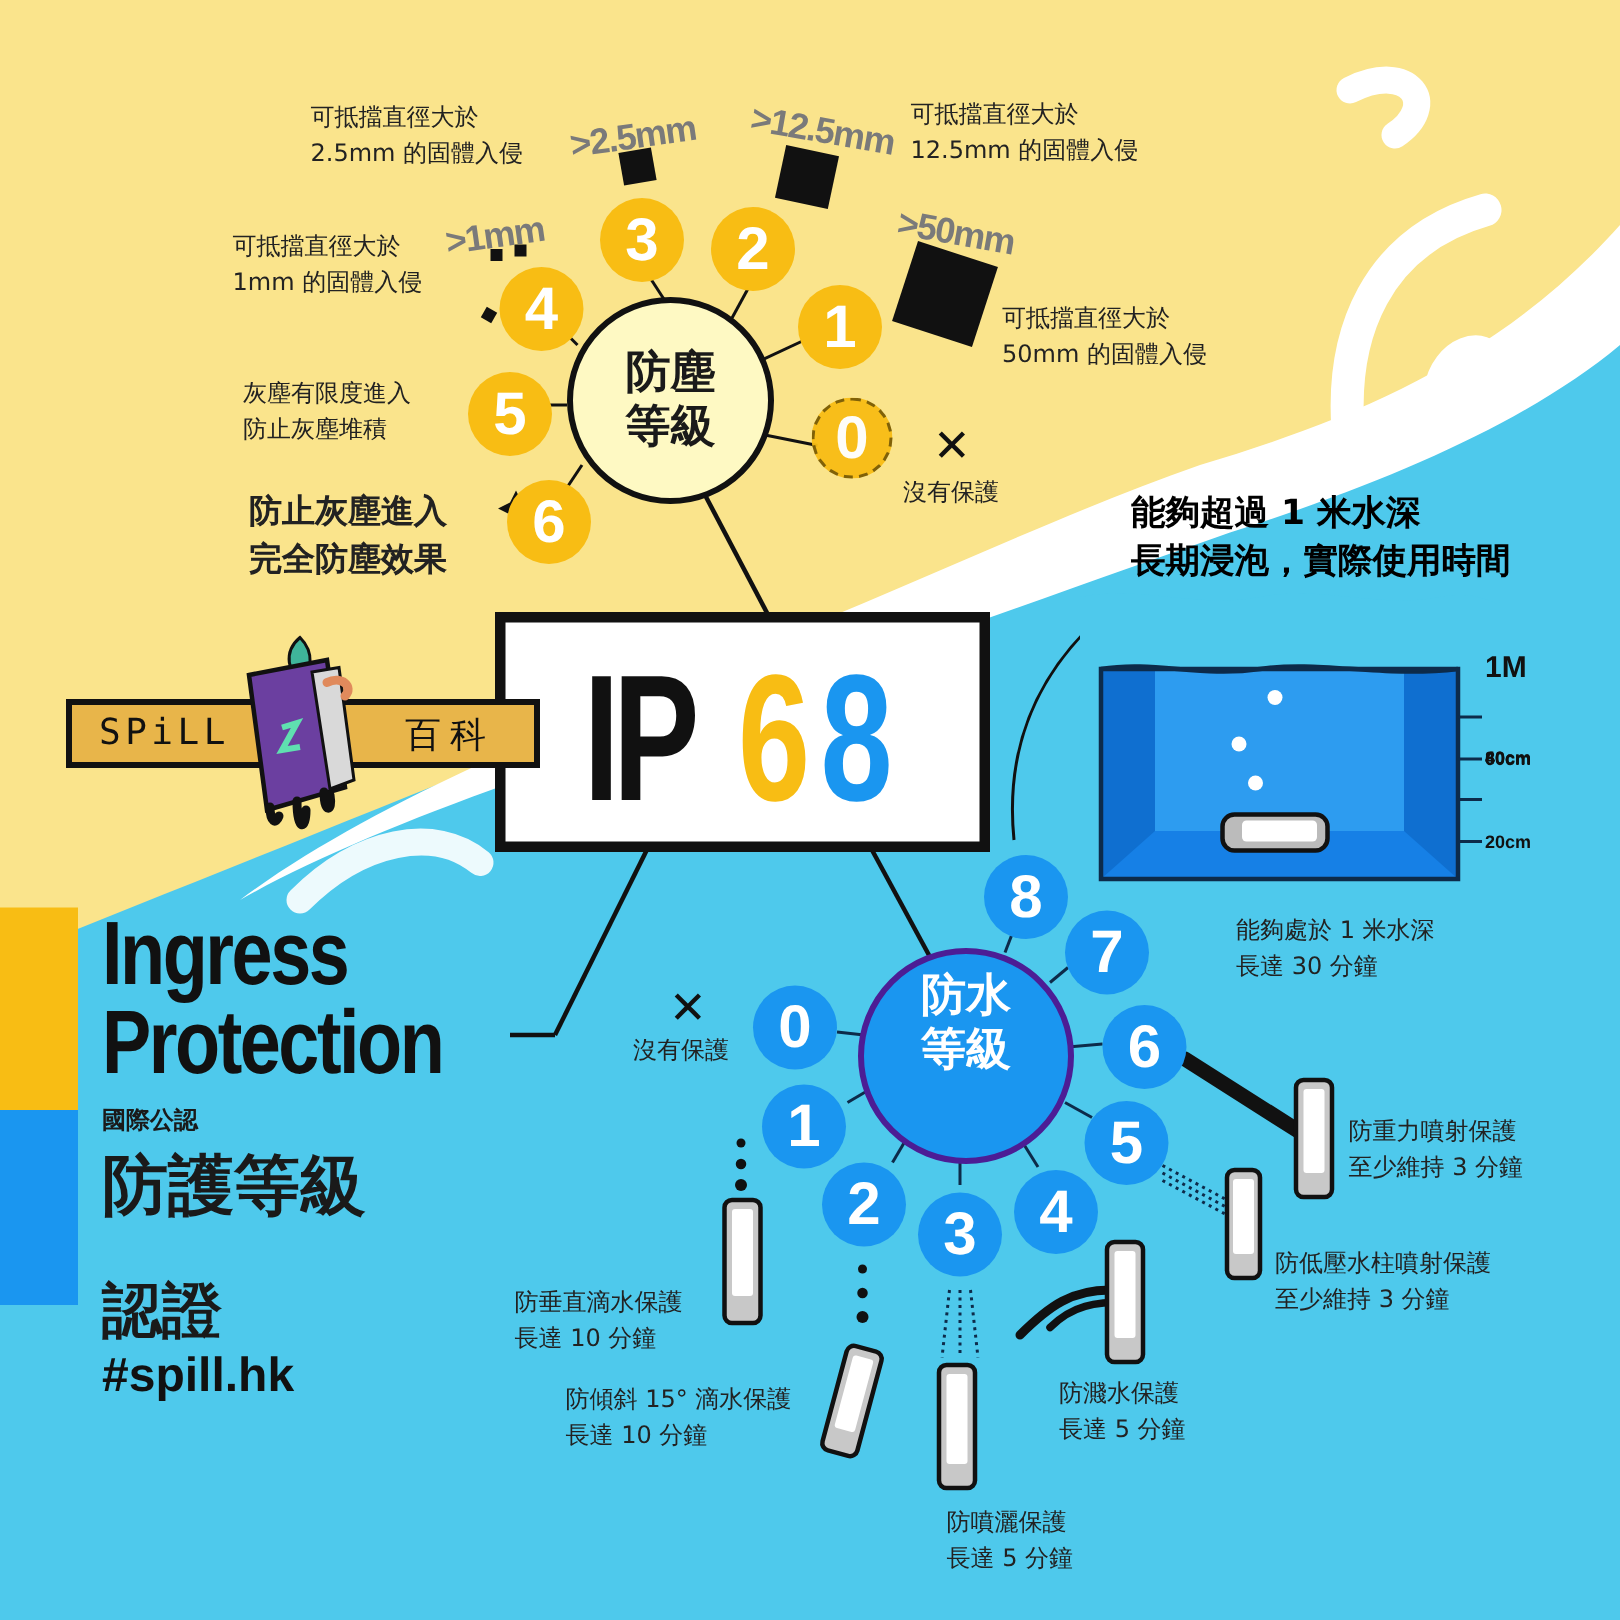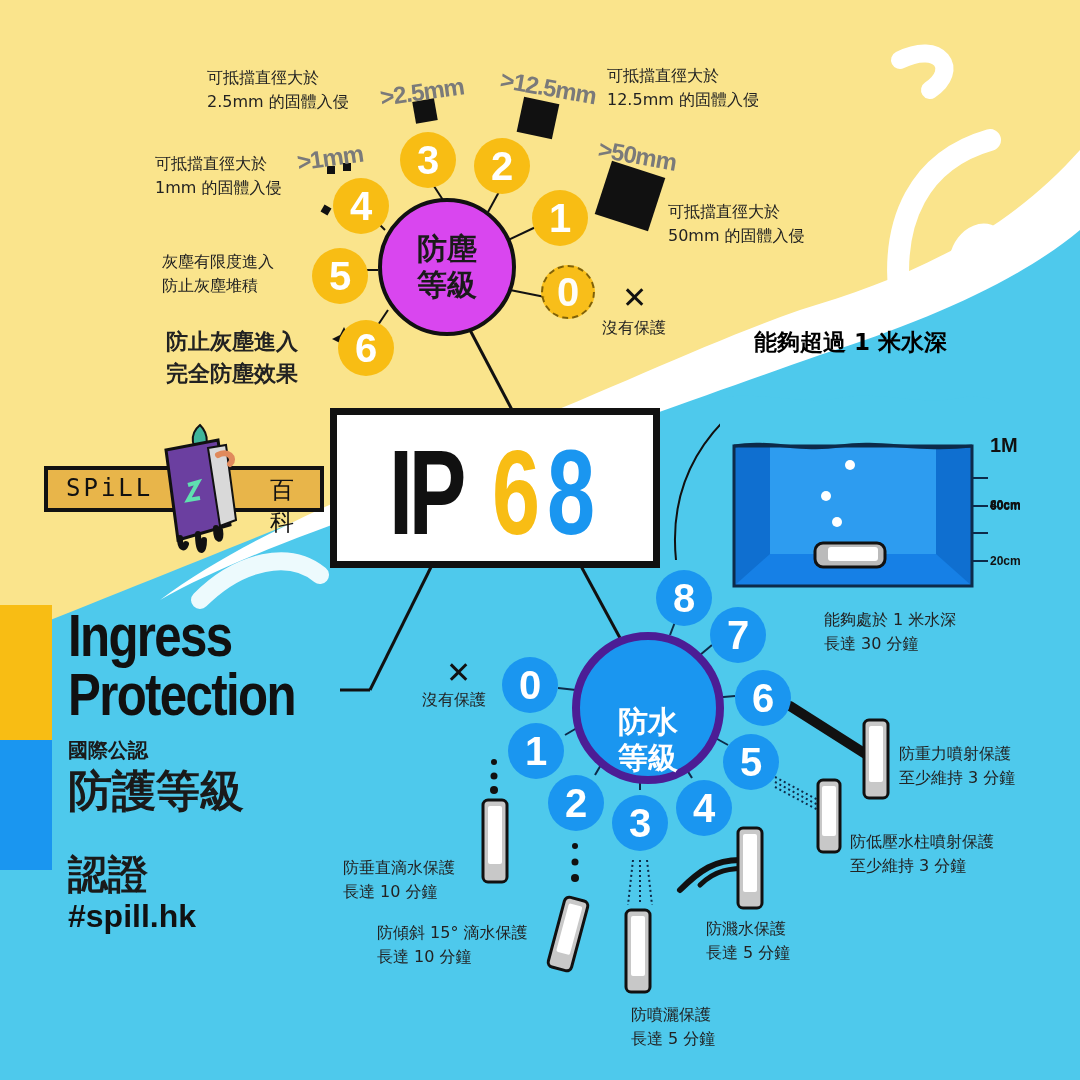--- a/index.html
+++ b/index.html
@@ -5,31 +5,31 @@
   html, body { margin:0; padding:0; }
   body { width:1080px; height:1080px; position:relative; overflow:hidden; background:#4ec9ec; font-family:"DejaVu Sans", sans-serif; color:#1a1a1a; }
   .abs { position:absolute; }
   svg.bg { position:absolute; left:0; top:0; }
   .desc { position:absolute; font-size:16px; line-height:24px; color:#222; white-space:nowrap; }
   .desc.bold { font-size:22px; line-height:32px; font-weight:bold; }
   .desc.big { font-size:23px; line-height:32px; font-weight:bold; color:#000000; }
   .mm { position:absolute; font-family:"Liberation Sans", sans-serif; font-weight:bold; font-size:24px; color:#7a7a7a; transform:rotate(-8deg); letter-spacing:-1px; }
   .dcirc { position:absolute; width:56px; height:56px; border-radius:50%; background:#f8bd14; color:#fff; font-family:"Liberation Sans", sans-serif; font-weight:bold; font-size:40px; line-height:56px; text-align:center; }
   .wcirc { position:absolute; width:56px; height:56px; border-radius:50%; background:#1a96f0; color:#fff; font-family:"Liberation Sans", sans-serif; font-weight:bold; font-size:40px; line-height:56px; text-align:center; }
-  .hub-dust { position:absolute; left:378px; top:198px; width:130px; height:130px; border-radius:50%; background:#d946ef; border:4px solid #111; display:flex; flex-direction:column; align-items:center; justify-content:center; }
-  .hub-water { position:absolute; left:572px; top:632px; width:136px; height:136px; border-radius:50%; background:#1a96f0; border:8px solid #4c1d95; display:flex; flex-direction:column; align-items:center; justify-content:flex-end; color:#fff; }
+  .hub-dust { position:absolute; left:378px; top:198px; width:130px; height:130px; border-radius:50%; background:#fef9c3; border:4px solid #111; display:flex; flex-direction:column; align-items:center; justify-content:center; }
+  .hub-water { position:absolute; left:572px; top:632px; width:136px; height:136px; border-radius:50%; background:#1a96f0; border:4px solid #4c1d95; display:flex; flex-direction:column; align-items:center; justify-content:flex-start; color:#fff; }
   .hub-label { font-size:30px; font-weight:bold; line-height:36px; }
   .ipbox { position:absolute; left:330px; top:408px; width:330px; height:160px; background:#fff; border:7px solid #111; box-sizing:border-box; }
   .ip { position:absolute; top:12px; font-family:"Liberation Sans", sans-serif; font-weight:bold; font-size:120px; line-height:130px; letter-spacing:-6px; transform:scaleX(0.72); transform-origin:left top; }
   .title-en { position:absolute; left:68px; font-family:"Liberation Sans", sans-serif; font-weight:bold; font-size:60px; line-height:62px; letter-spacing:-2px; color:#111; transform:scaleX(0.82); transform-origin:left top; }
-  .cn-small { position:absolute; left:68px; top:737px; font-size:20px; font-weight:bold; }
+  .cn-small { position:absolute; left:68px; top:737px; font-size:16px; font-weight:bold; }
   .cn-big { position:absolute; left:68px; font-size:44px; font-weight:bold; line-height:52px; }
   .hashtag { position:absolute; left:68px; top:898px; font-family:"Liberation Sans", sans-serif; font-weight:bold; font-size:32px; color:#111; }
   .xmark { position:absolute; font-size:30px; font-weight:bold; color:#111; }
-  .banner { position:absolute; left:44px; top:466px; width:280px; height:46px; background:#e8b54a; border:4px solid #111; box-sizing:border-box; }
+  .banner { position:absolute; left:44px; top:466px; width:316px; height:46px; background:#e8b54a; border:4px solid #111; box-sizing:border-box; }
   .banner span { position:absolute; top:4px; font-size:24px; color:#111; }
   .tank-label { position:absolute; font-family:"Liberation Sans", sans-serif; font-weight:bold; font-size:12px; color:#111; }
 </style>
 </head>
 <body>
 
 <svg class="bg" width="1080" height="1080" viewBox="0 0 1080 1080">
   <rect x="0" y="0" width="1080" height="1080" fill="#4ec9ec"></rect>
   <path d="M0 0 H1080 V175 C1000 260 900 290 800 320 C700 350 600 400 470 450 C350 500 200 560 0 640 Z" fill="#fae48c"></path>
 
@@ -259,19 +259,20 @@
 <div class="desc" style="left:899px;top:742px;">
   <div>防重力噴射保護</div>
   <div>至少維持 3 分鐘</div>
 </div>
 <div class="desc" style="left:779px;top:608px;margin-left:45px;">
   <div>能夠處於 1 米水深</div>
   <div>長達 30 分鐘</div>
 </div>
 <div class="desc big" style="left:754px;top:326px;">
   <div>能夠超過 1 米水深</div>
+  <div>長期浸泡，實際使用時間</div>
 </div>
 
 <span class="tank-label" style="left:990px;top:434px;font-size:20px;">1M</span>
 <span class="tank-label" style="left:990px;top:458px;margin-top:40px;">80cm</span>
 <span class="tank-label" style="left:990px;top:499px;">60cm</span>
 <span class="tank-label" style="left:990px;top:498px;">40cm</span>
 <span class="tank-label" style="left:990px;top:554px;">20cm</span>
 
 </body></html>

